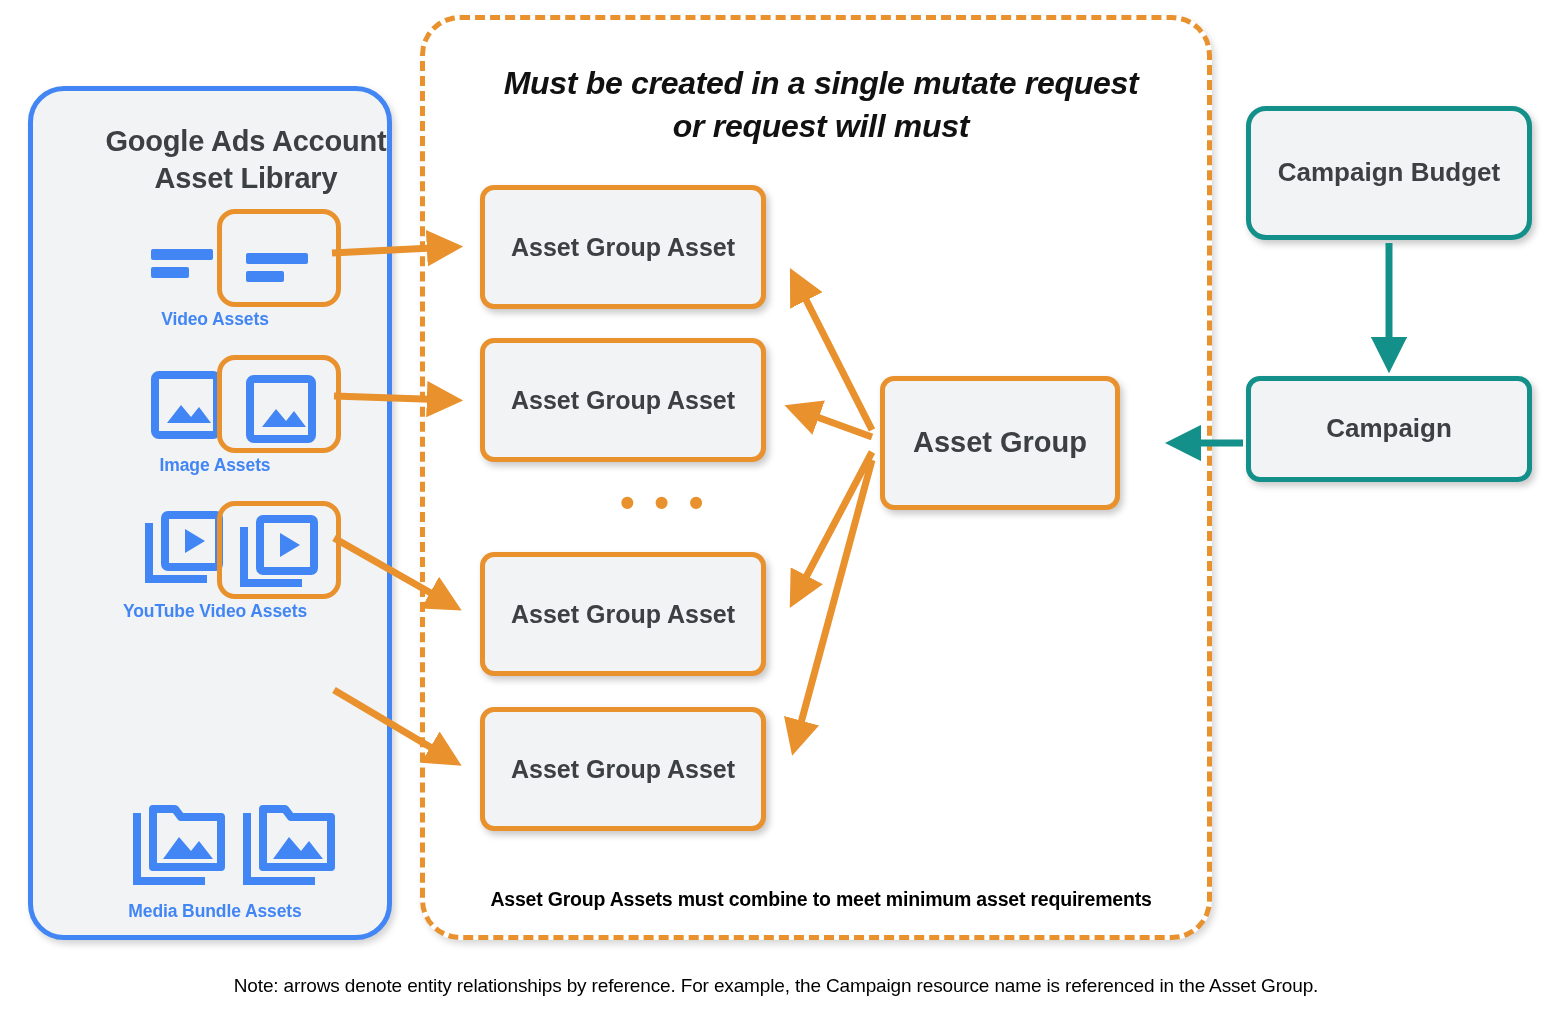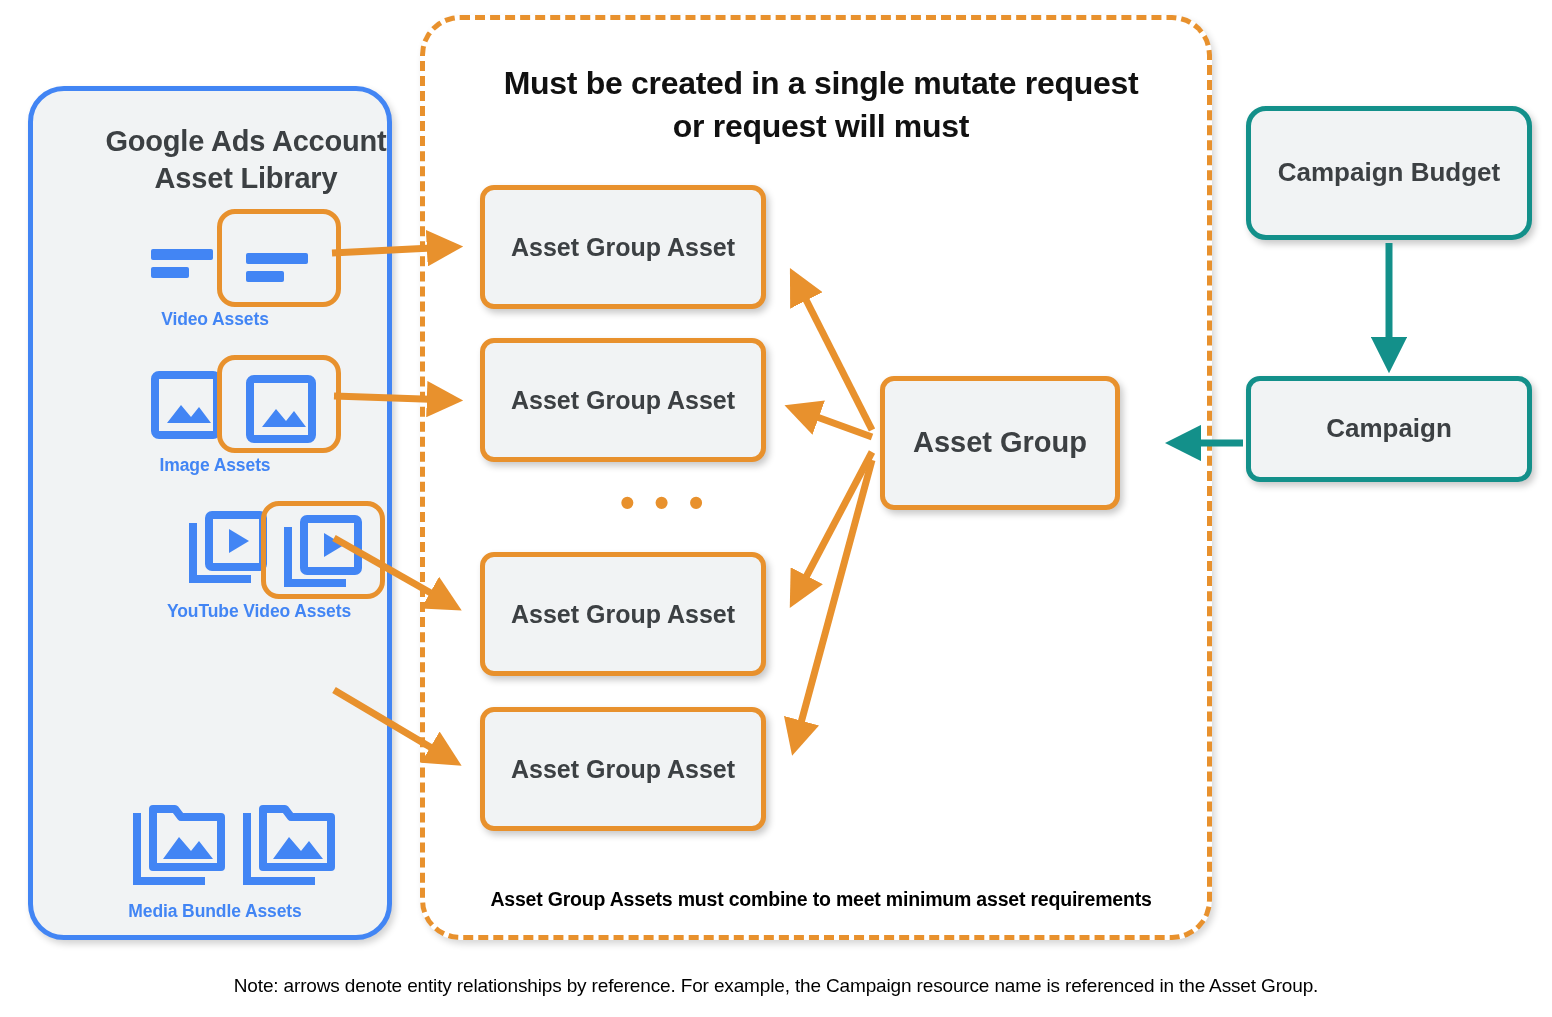--- a/index.html
+++ b/index.html
@@ -57,20 +57,21 @@
     padding-left: 36px;
   }
   .mutate-title {
     position: absolute;
     left: 40px;
     top: 42px;
     width: 712px;
     text-align: center;
     font-size: 32px;
     font-weight: bold;
+    font-style: italic;
     line-height: 1.35;
     color: #111111;
     letter-spacing: -0.3px;
   }
   .mutate-footnote {
     position: absolute;
     left: 20px;
     top: 868px;
     width: 752px;
     text-align: center;
@@ -246,21 +247,21 @@
             <svg viewBox="0 0 90 90" width="90" height="90" aria-hidden="true">
               <rect x="14" y="16" width="62" height="60" rx="4" fill="none" stroke="#4285f4" stroke-width="8"></rect>
               <path d="M26 64 L40 46 L50 58 L58 48 L70 64 Z" fill="#4285f4"></path>
             </svg>
           </div>
         </div>
       </div>
       <div class="asset-label">Image Assets</div>
     </div>
 
-    <div class="asset-row" style="top:410px;padding-left:44px;">
+    <div class="asset-row" style="top:410px;">
       <div class="asset-icons">
         <div class="icon-plain">
           <svg viewBox="0 0 90 90" width="90" height="90" aria-hidden="true">
             <path d="M8 22 L8 74 L62 74" fill="none" stroke="#4285f4" stroke-width="8" stroke-linecap="square"></path>
             <rect x="24" y="10" width="54" height="52" rx="3" fill="none" stroke="#4285f4" stroke-width="8"></rect>
             <path d="M44 24 L64 36 L44 48 Z" fill="#4285f4"></path>
           </svg>
         </div>
         <div class="icon-boxed">
           <div class="inner">

